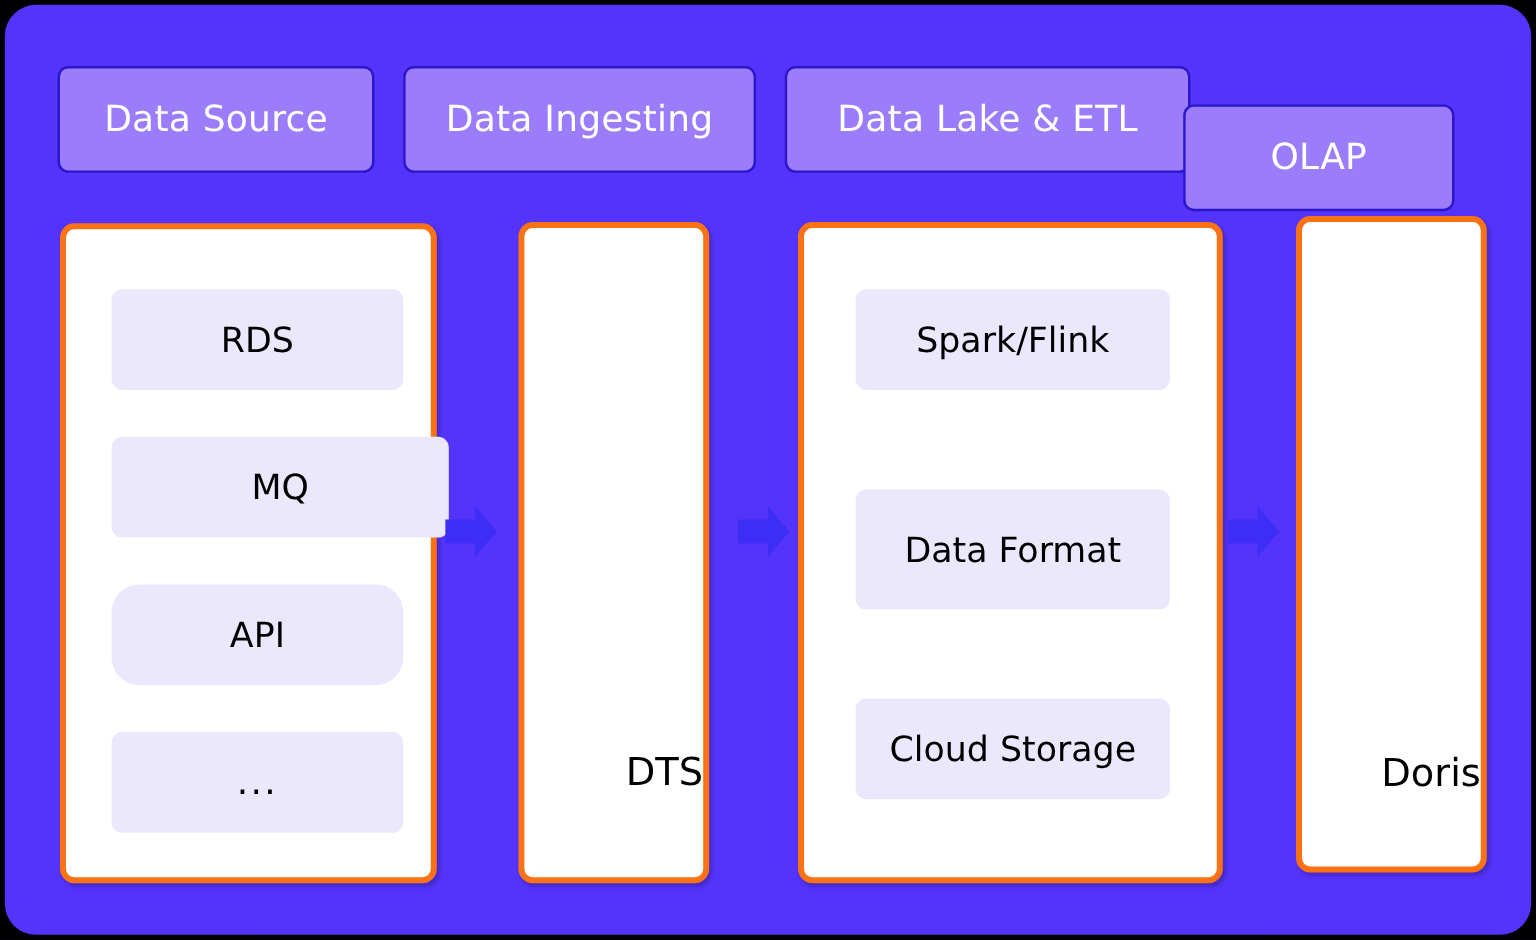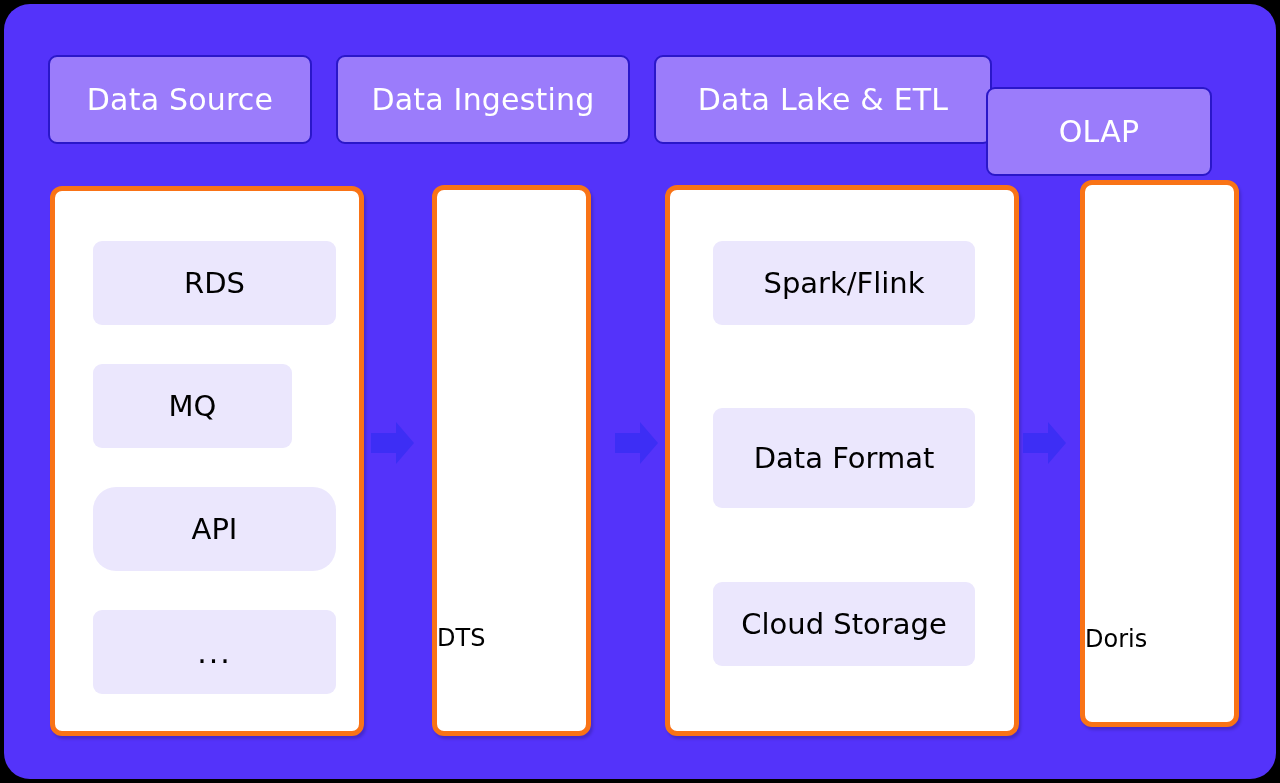--- a/index.html
+++ b/index.html
@@ -84,36 +84,36 @@
     border-radius: 9px;
     display: flex;
     align-items: center;
     justify-content: center;
     color: #000000;
     font-size: 29px;
     font-weight: 400;
     white-space: nowrap;
   }
   .pill-rds  { left: 38px; top: 50px;  width: 243px; height: 84px; }
-  .pill-mq   { left: 38px; top: 173px; width: 199px; height: 84px; }
+  .pill-mq   { left: 38px; top: 173px; width: 281px; height: 84px; }
   .pill-api  { left: 38px; top: 296px; width: 243px; height: 84px; border-radius: 23px; }
   .pill-dots { left: 38px; top: 419px; width: 243px; height: 84px; font-size: 30px; letter-spacing: 2px; }
 
   .pill-spark { left: 43px; top: 51px;  width: 262px; height: 84px; }
   .pill-fmt   { left: 43px; top: 218px; width: 262px; height: 100px; }
   .pill-cloud { left: 43px; top: 392px; width: 262px; height: 84px; }
 
   
   .card-label {
     position: absolute;
     left: 0;
     width: 100%;
-    text-align: left;
+    text-align: right;
     color: #000000;
-    font-size: 24px;
+    font-size: 32px;
     font-weight: 400;
     white-space: nowrap;
   }
   .label-dts   { top: 434px; }
   .label-doris { top: 440px; }
 
   
   .arrow {
     position: absolute;
     width: 44px;

